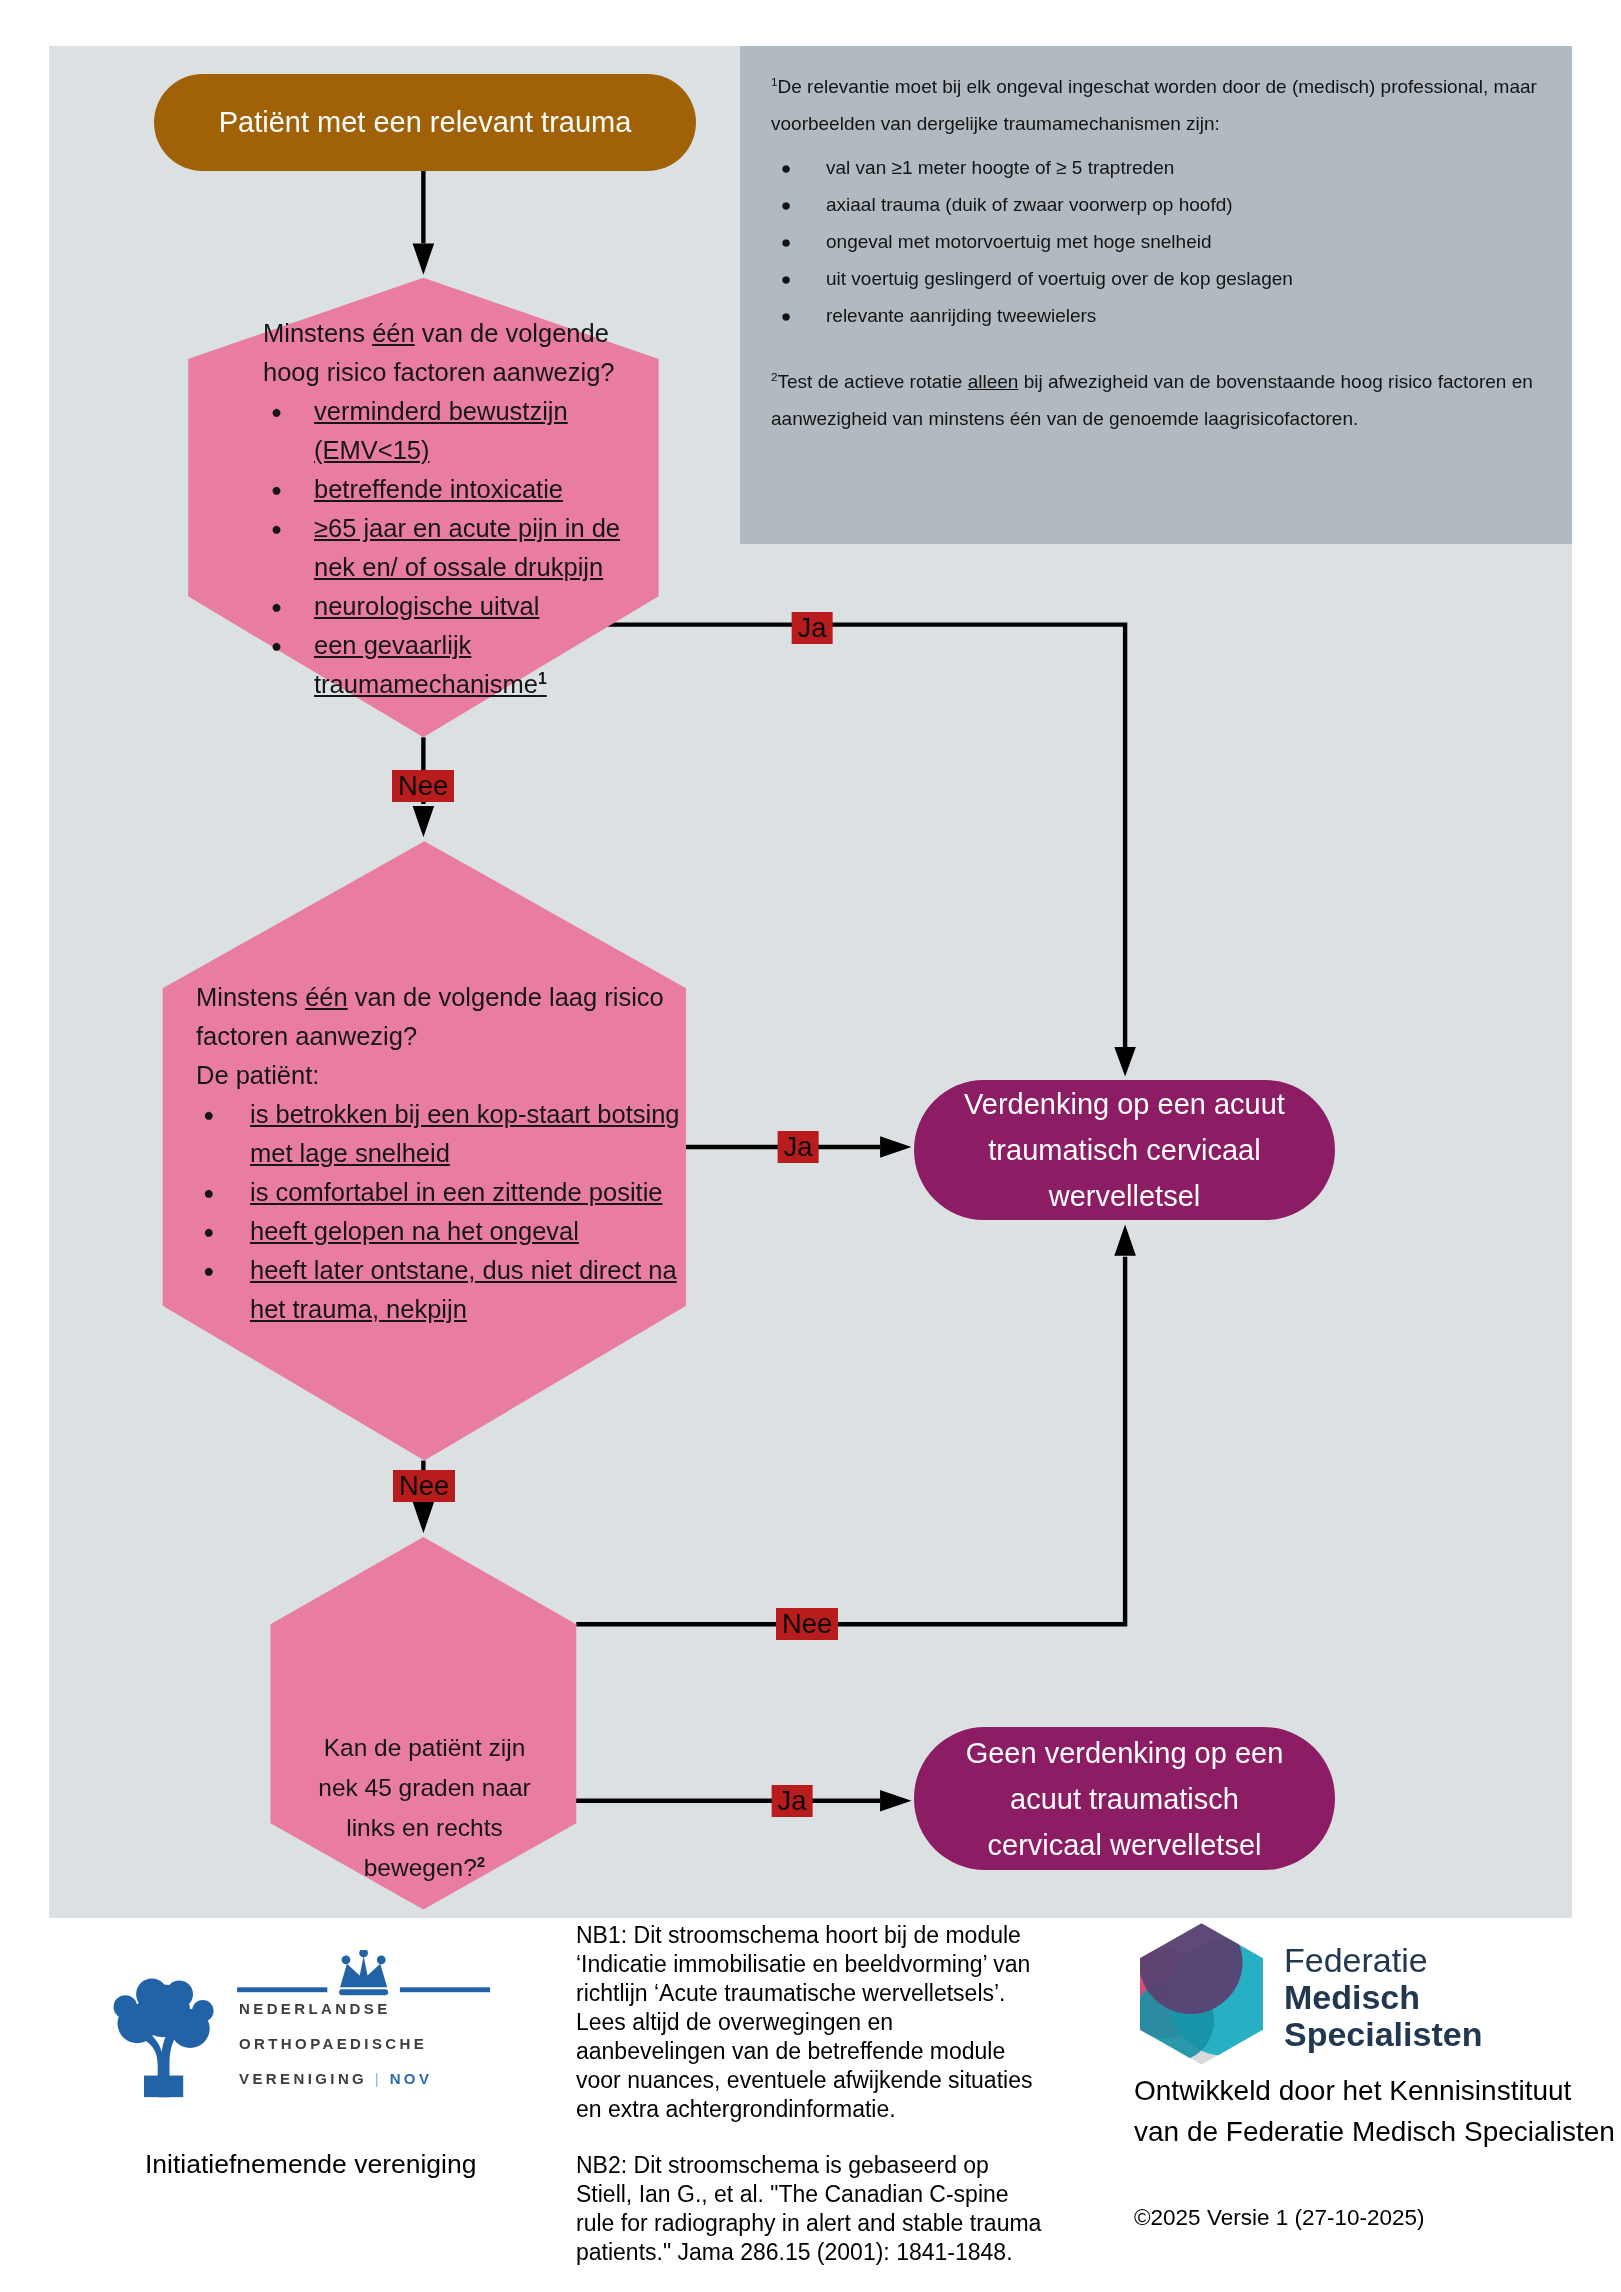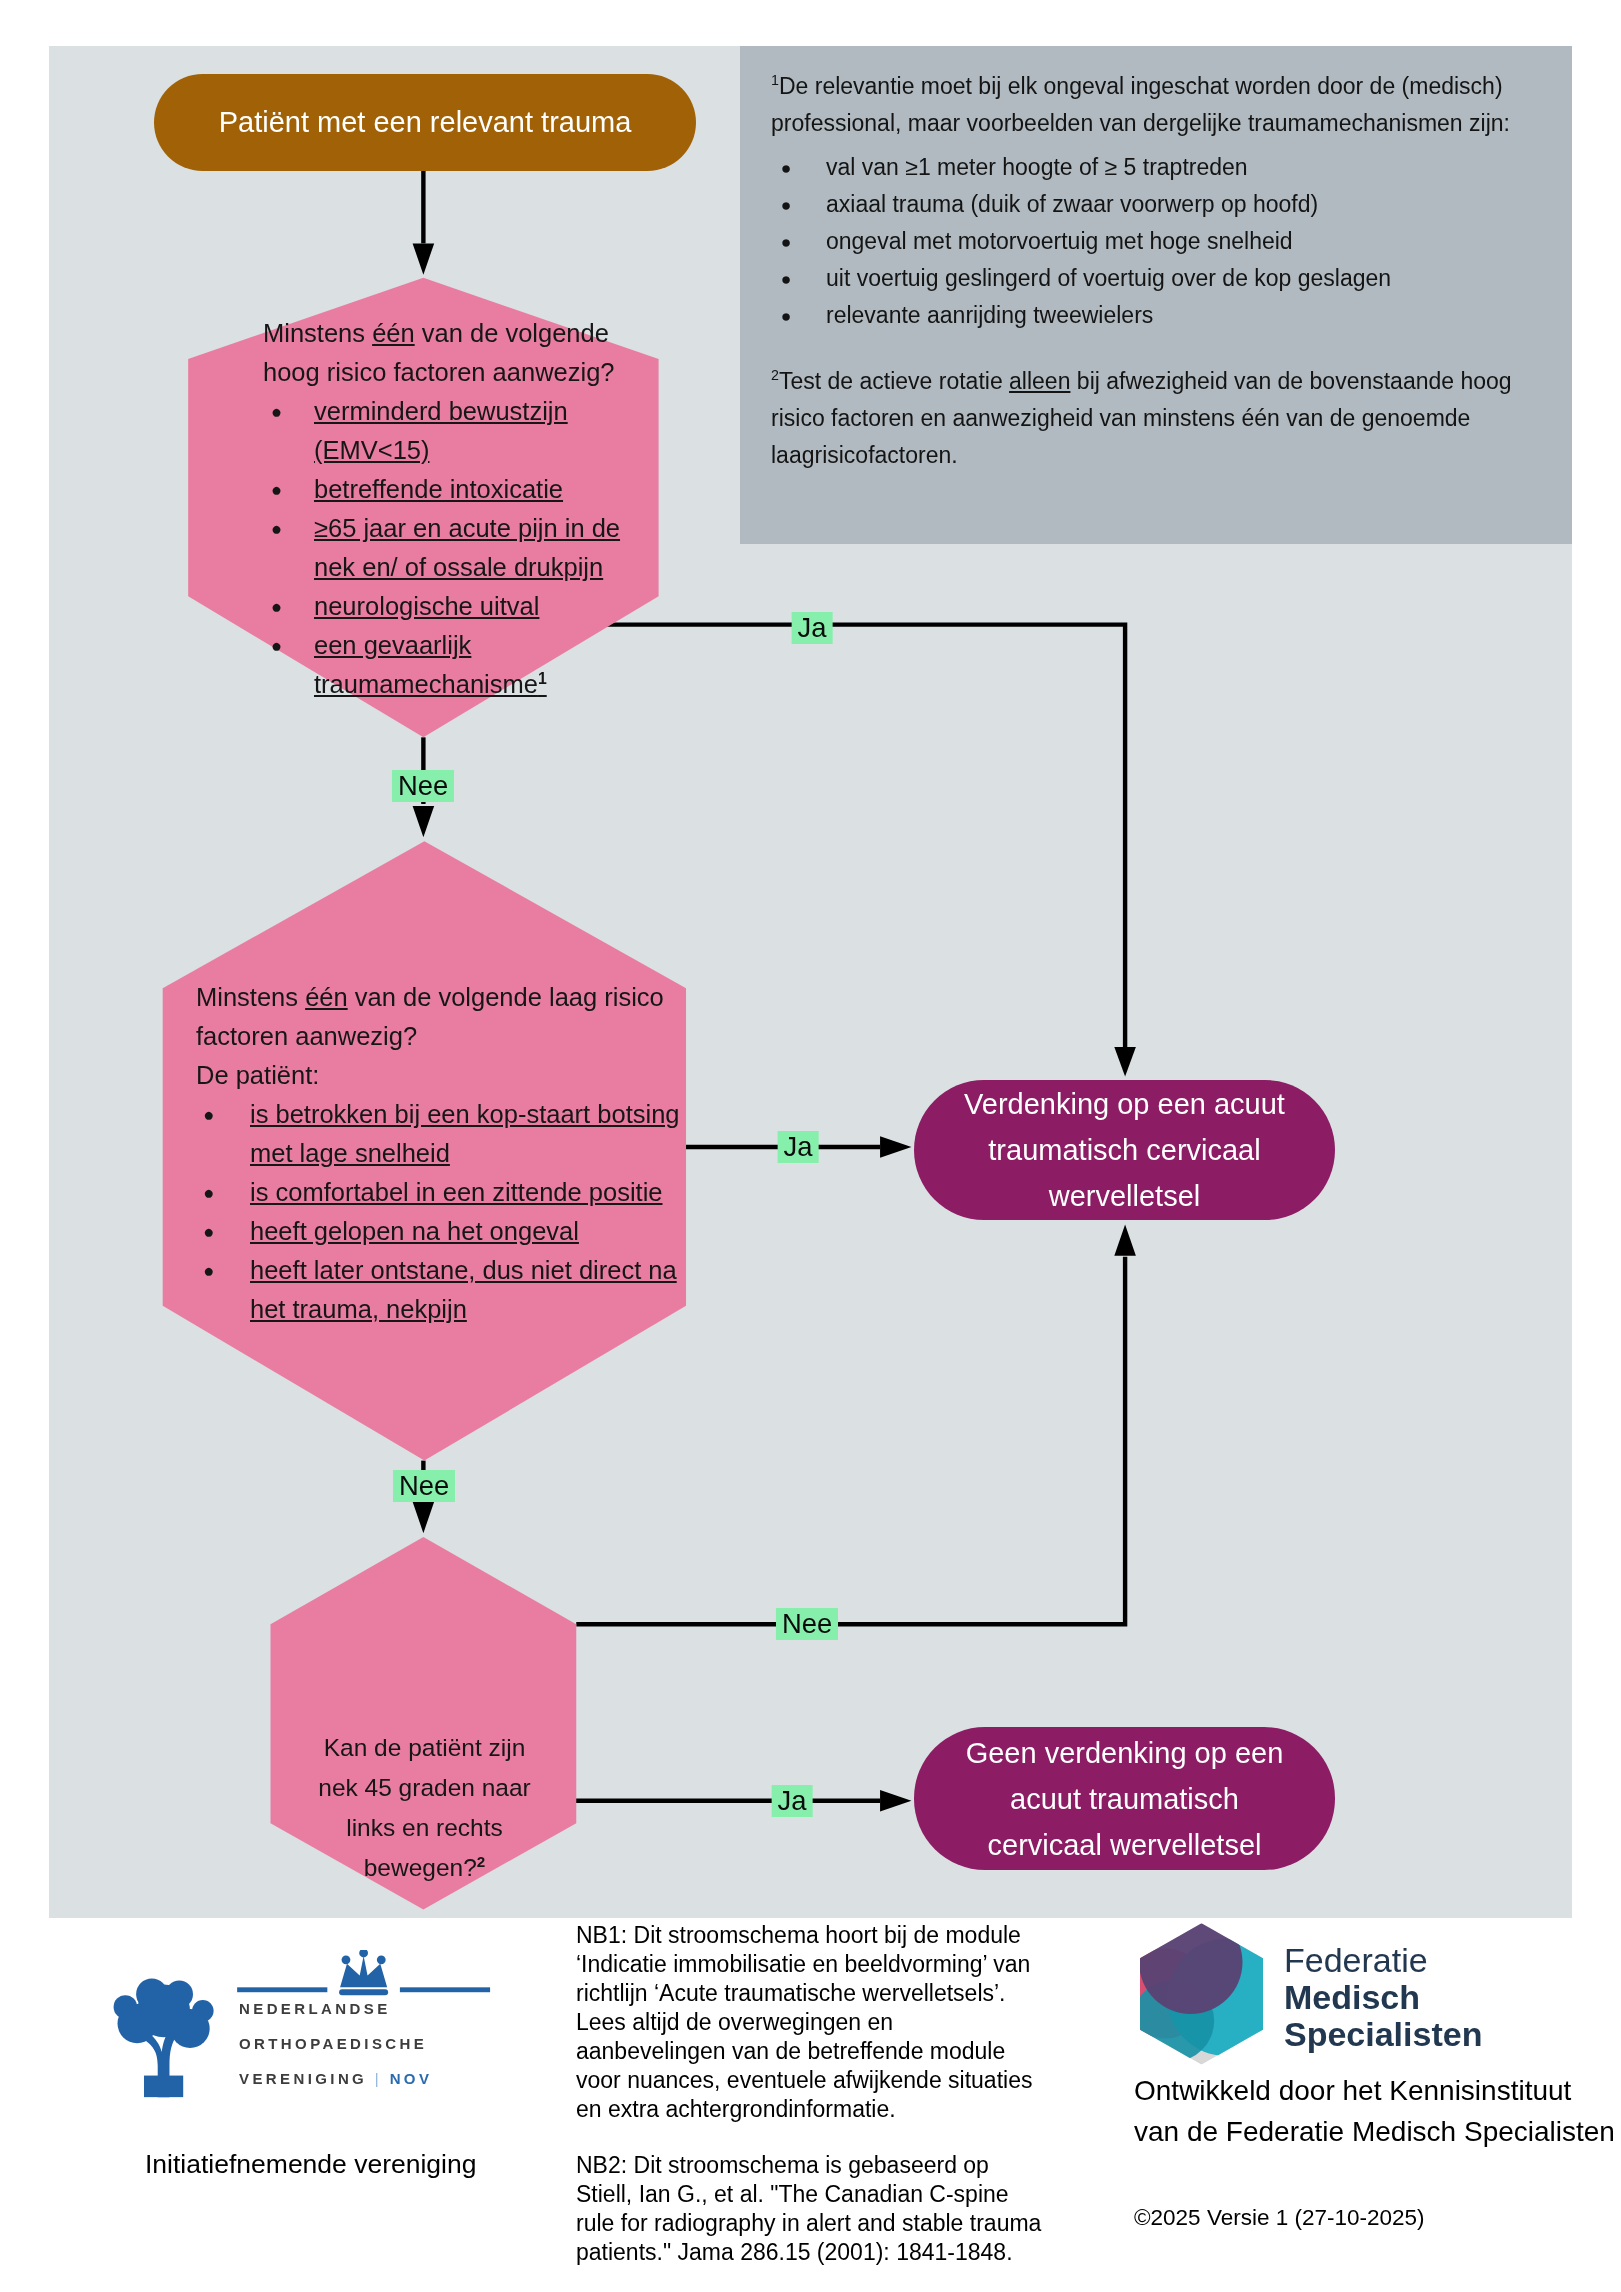--- a/index.html
+++ b/index.html
@@ -8,21 +8,21 @@
     font-family:"Liberation Sans", sans-serif;color:#111;
     -webkit-font-smoothing:antialiased;
   }
   .abs{position:absolute;}
   
   .flow-bg{left:49px;top:46px;width:1523px;height:1872px;background:#dbe0e2;}
   
   .notes{
     left:740px;top:46px;width:832px;height:498px;background:#b1bac0;
     box-sizing:border-box;padding:21.6px 29px 0 31px;
-    font-size:23px;line-height:37px;color:#141414;
+    font-size:19px;line-height:37px;color:#141414;
   }
   .notes ul{list-style:none;margin:7.8px 0 0 0;padding:0;}
   .notes li{position:relative;padding-left:55px;}
   .notes li::before{content:"●";position:absolute;left:9.8px;top:1px;font-size:17.6px;}
   .notes .fn2{margin-top:29px;}
   sup{font-size:0.62em;line-height:0;}
   .u{text-decoration:underline;}
   .bsup{font-weight:bold;}
   
   .pill{
@@ -40,21 +40,21 @@
   .hextext ul{list-style:none;margin:0;padding:0;text-decoration:underline;}
   .hex1text{left:263px;top:314px;width:396px;}
   .hex1text li{position:relative;padding-left:51px;}
   .hex1text li::before{content:"●";position:absolute;left:7.8px;top:0;font-size:18.6px;}
   .hex2text{left:196px;top:978px;width:492px;}
   .hex2text li{position:relative;padding-left:54px;}
   .hex2text li::before{content:"●";position:absolute;left:6.9px;top:0;font-size:18.6px;}
   .hex3text{left:253px;top:1728px;width:343px;text-align:center;font-size:24.5px;line-height:40px;}
   
   .edge-label{
-    transform:translate(-50%,-50%);background:#86efac;padding:0 5.9px;
+    transform:translate(-50%,-50%);background:#b91c1c;padding:0 5.9px;
     font-size:27.4px;color:#0c0c0c;white-space:nowrap;
   }
   
   .nov-line{left:239px;font-size:15px;font-weight:bold;letter-spacing:3.4px;color:#3d3d3d;white-space:nowrap;}
   .nov-bar{color:#8fb4dd;font-weight:normal;}
   .nov-abbr{color:#2a6bb0;}
   .nov-caption{left:145px;top:2149px;font-size:26.5px;color:#000;}
   .nb{left:576px;top:1921px;width:469px;font-size:23px;line-height:29px;color:#000;}
   .nb p{margin:0 0 27.4px 0;}
   .fms-name{left:1284px;color:#223850;font-size:34px;white-space:nowrap;}

